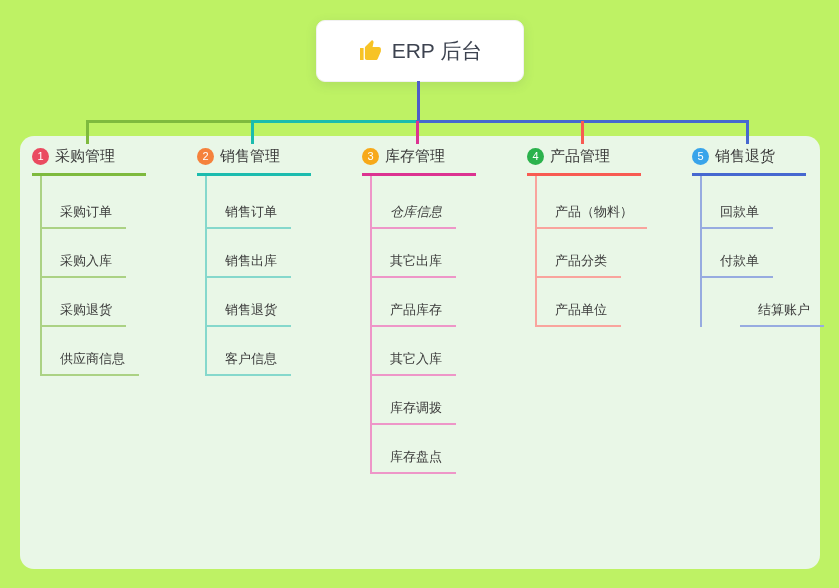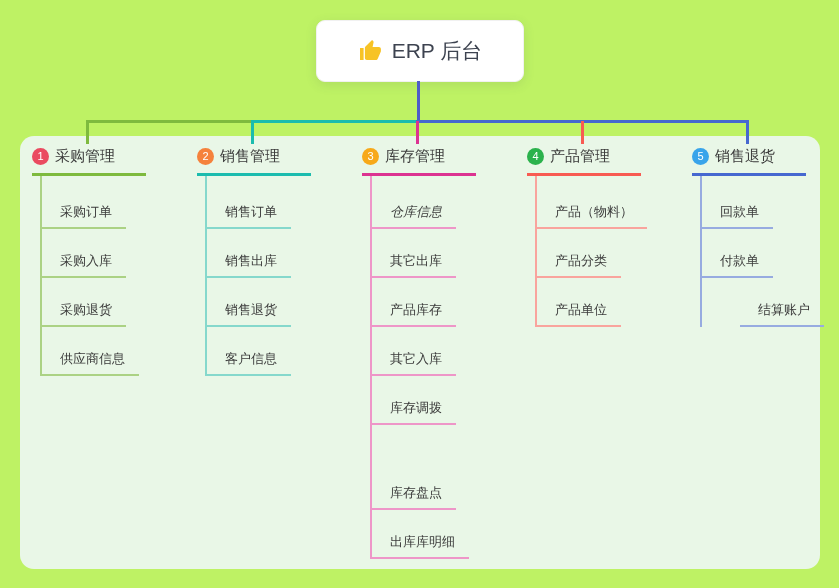--- a/index.html
+++ b/index.html
@@ -115,25 +115,22 @@
           </div>
           <div class="child" style="border-bottom-color: rgb(238, 150, 200);">
             <span>产品库存</span>
           </div>
           <div class="child" style="border-bottom-color: rgb(238, 150, 200); text-align: right;">
             <span>其它入库</span>
           </div>
           <div class="child" style="border-bottom-color: rgb(238, 150, 200);">
             <span>库存调拨</span>
           </div>
-          <div class="child" style="border-bottom-color: rgb(238, 150, 200); margin-top: 36px;">
+          <div class="child" style="border-bottom-color: rgb(238, 150, 200);">
             <span>库存盘点</span>
-          </div>
-          <div class="child" style="border-bottom-color: rgb(238, 150, 200);">
-            <span>出库库明细</span>
           </div>
         </div>
       </div>
       <div class="branch" style="left: 527px;">
         <div class="btitle" style="border-bottom-color: rgb(248, 91, 82);">
           <span class="badge" style="background: rgb(43, 178, 76);">4</span>
           <span class="btext">产品管理</span>
         </div>
         <div class="children" style="border-left-color: rgb(249, 164, 157);">
           <div class="child" style="border-bottom-color: rgb(249, 164, 157);">

